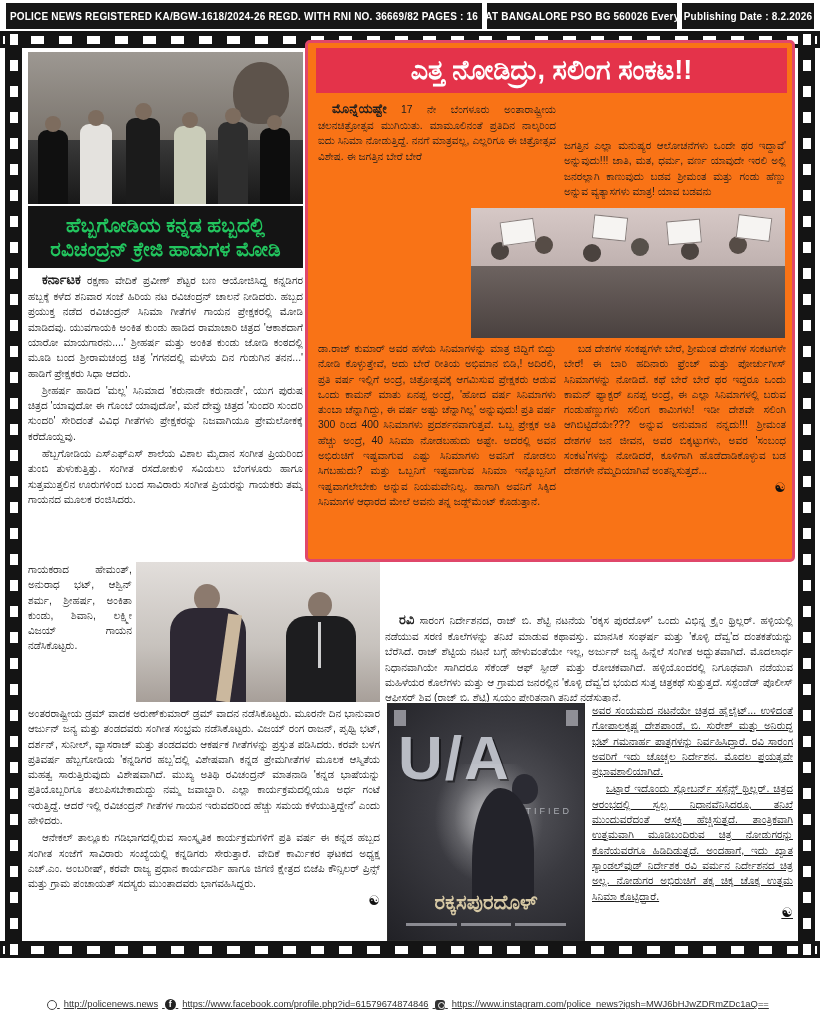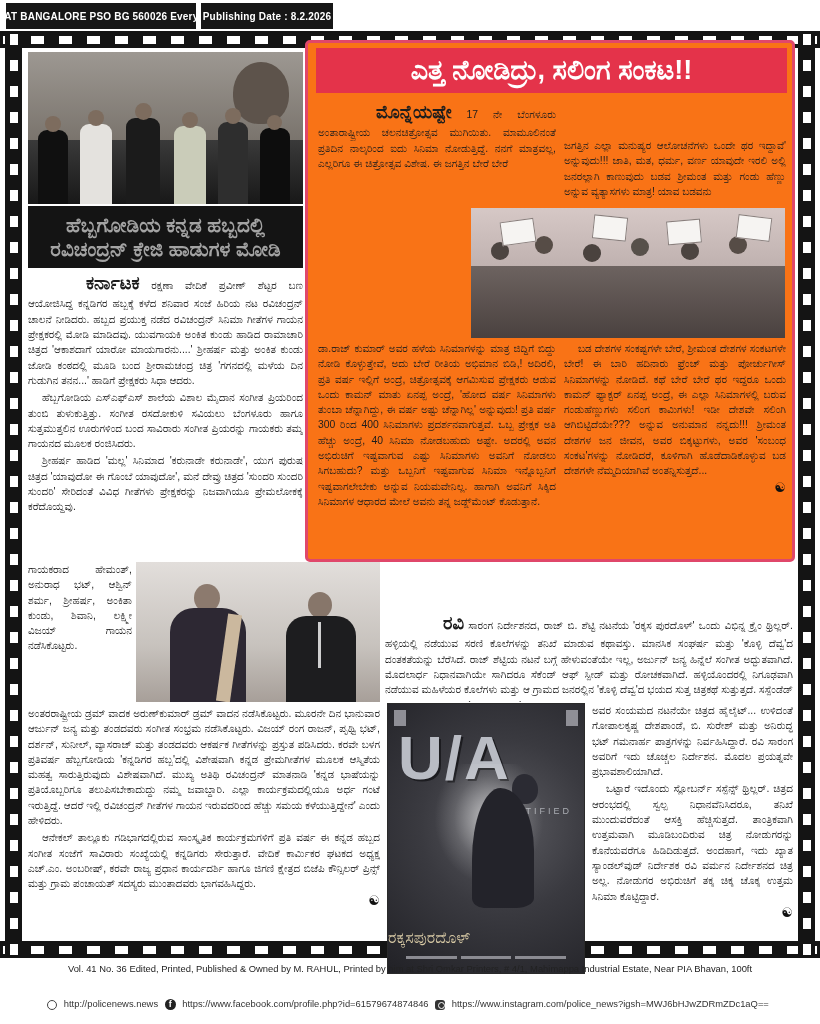--- a/index.html
+++ b/index.html
@@ -18,25 +18,25 @@
   .fs { position:absolute; background:#141414; }
   .fs-h::before { content:""; position:absolute; left:3px; right:3px; top:5px; height:8px;
       background:repeating-linear-gradient(90deg,#ffffff 0 13px, rgba(0,0,0,0) 13px 28px); }
   .fs-v::before { content:""; position:absolute; top:3px; bottom:3px; left:5px; width:8px;
       background:repeating-linear-gradient(180deg,#ffffff 0 11px, rgba(0,0,0,0) 11px 26px); }
 
   
   .btxt { font-size:10.4px; line-height:1.47; text-align:justify; color:#1d1d1d; overflow:hidden; position:absolute; }
   .btxt p { text-indent:14px; margin-bottom:2px; }
   .btxt p.noindent { text-indent:0; }
-  .lead { font-weight:bold; font-size:18px;margin-left:44px; }
+  .lead { font-weight:bold; font-size:13px; }
   .yy { display:block; text-align:right; font-size:13px; color:#111; line-height:1; }
 
   
-  .lhead { position:absolute; left:28px; top:206px; width:275px; height:62px; background:#141414; color:#a3a3a3;
+  .lhead { position:absolute; left:28px; top:206px; width:275px; height:62px; background:#141414; color:#22c55e;
            display:flex; flex-direction:column; align-items:center; justify-content:center; gap:1px; }
   .lhead div { font-size:20px; font-weight:bold; white-space:nowrap; }
 
   
   .frame { position:absolute; left:305px; top:40px; width:490px; height:522px; background:#f97316;
            border:3px solid #e0476a; border-radius:5px; overflow:hidden; }
   .banner { position:absolute; left:8px; top:5px; width:471px; height:45px; background:#e4334a;
             color:#fff; display:flex; align-items:center; justify-content:center;
             font-size:27px; font-weight:bold; white-space:nowrap; overflow:hidden; }
 
@@ -50,55 +50,56 @@
   .ph1 { left:28px; top:52px; width:275px; height:152px; background:linear-gradient(180deg,#6b6b6b 0%,#3c3c3c 55%,#181818 100%); }
   .ph1-backdrop { position:absolute; left:0; top:0; width:100%; height:58%; background:linear-gradient(180deg,#9d9892 0%,#7a746d 100%); }
   .ph1-face { position:absolute; right:14px; top:10px; width:56px; height:62px; border-radius:50% 50% 45% 45%; background:#5d534b; }
   .fig { position:absolute; bottom:0; border-radius:9px 9px 0 0; }
   .head { position:absolute; border-radius:50%; background:#7d6c5e; }
   .ph2 { left:136px; top:562px; width:244px; height:140px; background:linear-gradient(180deg,#e2dedb 0%,#c7c2bd 60%,#a79f99 100%); }
   .ph3 { position:absolute; left:163px; top:165px; width:314px; height:130px; background:linear-gradient(180deg,#d6c8c6 0%,#b3a5a3 70%,#8e8280 100%); }
   .cert { position:absolute; width:34px; height:24px; background:#f6f4f2; border:1px solid #8a7f7d; }
 
   
-  .poster { position:absolute; left:387px; top:703px; width:198px; height:271px;
+  .poster { position:absolute; left:387px; top:703px; width:198px; height:238px;
             background:radial-gradient(circle at 60% 45%, #5a5a60 0%, #3a3a40 45%, #212126 100%); overflow:hidden; border:1px solid #2a2a2a; }
   .poster-ua { position:absolute; left:10px; top:18px; font-size:62px; font-weight:bold; color:#b9bcc4; letter-spacing:2px;
                text-shadow:2px 2px 0 #1c1c20; }
   .poster-cert { position:absolute; right:12px; top:102px; font-size:9px; letter-spacing:3px; color:#a9acb2; }
   .poster-glow { position:absolute; left:46px; top:60px; width:110px; height:120px;
                  background:radial-gradient(ellipse at 50% 45%, rgba(255,255,255,.65) 0%, rgba(255,255,255,.15) 45%, rgba(255,255,255,0) 70%); }
   .poster-man { position:absolute; left:84px; top:84px; width:62px; height:120px; background:#23232a; border-radius:46% 54% 18px 12px / 60% 52% 10px 10px; }
   .poster-man-head { position:absolute; left:124px; top:70px; width:26px; height:30px; background:#2b2b33; border-radius:50% 56% 48% 50%; }
-  .poster-title { position:absolute; left:0; right:0; bottom:26px; font-size:16px; font-weight:normal; color:#d6c8a4; }
+  .poster-title { position:absolute; left:0; right:0; bottom:26px; text-align:center; font-size:20px; font-weight:bold; color:#d6c8a4; }
   .poster-credit { position:absolute; bottom:12px; left:18px; right:18px; height:5px; display:flex; gap:4px; }
   .poster-credit i { flex:1; background:#8b8b92; height:3px; }
   .plogo { position:absolute; top:6px; width:12px; height:16px; background:#8f8f96; }
 
   
   .foot { position:absolute; left:0; top:961px; width:820px; text-align:center; color:#222; }
   .foot .l1 { font-size:9.4px; padding:2px 6px 0; }
   .foot .l2 { font-size:9.4px; padding-top:1px; }
-  .links { position:absolute; left:0; top:998px; width:820px; text-align:center; font-size:9.4px; color:#333; }
+  .links { position:absolute; left:0; top:998px; width:820px; text-align:center; font-size:9.4px; color:#333;text-decoration:underline; }
   .links span.url { margin:0 4px; }
   .ic { display:inline-block; vertical-align:middle; }
   .ic-globe { width:10px; height:10px; border:1.3px solid #444; border-radius:50%;
               background:linear-gradient(90deg,transparent 45%, #444 45% 55%, transparent 55%),
                          linear-gradient(0deg,transparent 45%, #444 45% 55%, transparent 55%); }
   .ic-fb { width:11px; height:11px; background:#222; border-radius:50%; color:#fff; font-size:9px; font-weight:bold; line-height:11px; }
   .ic-ig { width:10px; height:10px; background:#333; border-radius:3px; position:relative; }
   .ic-ig::after { content:""; position:absolute; left:2.5px; top:2.5px; width:5px; height:5px; border:1px solid #fff; border-radius:50%; }
   .ic-mob { width:6px; height:10px; border:1.2px solid #333; border-radius:1.5px; }
 </style>
 </head>
 <body>
 
 <div id="page">
 
   <div class="hdr">
+    <div class="seg seg1">POLICE NEWS   REGISTERED  KA/BGW-1618/2024-26  REGD. WITH RNI NO. 36669/82  PAGES : 16</div>
     <div class="seg seg2">POSTED AT BANGALORE PSO BG 560026 Every Tuesday</div>
     <div class="seg seg3">Publishing Date : 8.2.2026</div>
   </div>
 
   <div class="fs fs-h" style="left:0;top:31px;width:820px;height:17px;"></div>
   <div class="fs fs-h" style="left:0;top:941px;width:820px;height:17px;"></div>
   <div class="fs fs-v" style="left:5px;top:31px;width:17px;height:927px;"></div>
   <div class="fs fs-v" style="left:798px;top:31px;width:17px;height:927px;"></div>
 
   <div class="photo ph1">
@@ -118,22 +119,22 @@
     <div class="head" style="left:239px;bottom:74px;width:15px;height:15px;"></div>
   </div>
 
   <div class="lhead">
     <div>ಹೆಬ್ಬಗೋಡಿಯ ಕನ್ನಡ ಹಬ್ಬದಲ್ಲಿ</div>
     <div>ರವಿಚಂದ್ರನ್ ಕ್ರೇಜಿ ಹಾಡುಗಳ ಮೋಡಿ</div>
   </div>
 
   <div class="btxt" style="left:28px;top:270px;width:275px;height:292px;">
     <p><b class="lead">ಕರ್ನಾಟಕ</b><span> ರಕ್ಷಣಾ ವೇದಿಕೆ ಪ್ರವೀಣ್ ಶೆಟ್ಟರ ಬಣ ಆಯೋಜಿಸಿದ್ದ ಕನ್ನಡಿಗರ ಹಬ್ಬಕ್ಕೆ ಕಳೆದ ಶನಿವಾರ ಸಂಜೆ ಹಿರಿಯ ನಟ ರವಿಚಂದ್ರನ್ ಚಾಲನೆ ನೀಡಿದರು. ಹಬ್ಬದ ಪ್ರಯುಕ್ತ ನಡೆದ ರವಿಚಂದ್ರನ್ ಸಿನಿಮಾ ಗೀತೆಗಳ ಗಾಯನ ಪ್ರೇಕ್ಷಕರಲ್ಲಿ ಮೋಡಿ ಮಾಡಿದವು. ಯುವಗಾಯಕಿ ಅಂಕಿತ ಕುಂಡು ಹಾಡಿದ ರಾಮಾಚಾರಿ ಚಿತ್ರದ 'ಆಕಾಶದಾಗೆ ಯಾರೋ ಮಾಯಗಾರನು....' ಶ್ರೀಹರ್ಷ ಮತ್ತು ಅಂಕಿತ ಕುಂಡು ಜೋಡಿ ಕಂಠದಲ್ಲಿ ಮೂಡಿ ಬಂದ ಶ್ರೀರಾಮಚಂದ್ರ ಚಿತ್ರ 'ಗಗನದಲ್ಲಿ ಮಳೆಯ ದಿನ ಗುಡುಗಿನ ತನನ...' ಹಾಡಿಗೆ ಪ್ರೇಕ್ಷಕರು ಸಿಧಾ ಆದರು.</span></p>
+    <p>ಶ್ರೀಹರ್ಷ ಹಾಡಿದ 'ಮಲ್ಲ' ಸಿನಿಮಾದ 'ಕರುನಾಡೇ ಕರುನಾಡೇ', ಯುಗ ಪುರುಷ ಚಿತ್ರದ 'ಯಾವುದೋ ಈ ಗೊಂಬೆ ಯಾವುದೋ', ಮನೆ ದೇವ್ರು ಚಿತ್ರದ 'ಸುಂದರಿ ಸುಂದರಿ ಸುಂದರಿ' ಸೇರಿದಂತೆ ವಿವಿಧ ಗೀತೆಗಳು ಪ್ರೇಕ್ಷಕರನ್ನು ನಿಜವಾಗಿಯೂ ಪ್ರೇಮಲೋಕಕ್ಕೆ ಕರೆದೊಯ್ದವು.</p>
     <p>ಹೆಬ್ಬಗೋಡಿಯ ಎಸ್‌ಎಫ್‌ಎಸ್ ಶಾಲೆಯ ವಿಶಾಲ ಮೈದಾನ ಸಂಗೀತ ಪ್ರಿಯರಿಂದ ತುಂಬಿ ತುಳುಕುತ್ತಿತ್ತು. ಸಂಗೀತ ರಸದೋಕುಳಿ ಸವಿಯಲು ಬೆಂಗಳೂರು ಹಾಗೂ ಸುತ್ತಮುತ್ತಲಿನ ಊರುಗಳಿಂದ ಬಂದ ಸಾವಿರಾರು ಸಂಗೀತ ಪ್ರಿಯರನ್ನು ಗಾಯಕರು ತಮ್ಮ ಗಾಯನದ ಮೂಲಕ ರಂಜಿಸಿದರು.</p>
-    <p>ಶ್ರೀಹರ್ಷ ಹಾಡಿದ 'ಮಲ್ಲ' ಸಿನಿಮಾದ 'ಕರುನಾಡೇ ಕರುನಾಡೇ', ಯುಗ ಪುರುಷ ಚಿತ್ರದ 'ಯಾವುದೋ ಈ ಗೊಂಬೆ ಯಾವುದೋ', ಮನೆ ದೇವ್ರು ಚಿತ್ರದ 'ಸುಂದರಿ ಸುಂದರಿ ಸುಂದರಿ' ಸೇರಿದಂತೆ ವಿವಿಧ ಗೀತೆಗಳು ಪ್ರೇಕ್ಷಕರನ್ನು ನಿಜವಾಗಿಯೂ ಪ್ರೇಮಲೋಕಕ್ಕೆ ಕರೆದೊಯ್ದವು.</p>
   </div>
 
   <div class="btxt" style="left:28px;top:562px;width:104px;height:140px;">
     <p class="noindent">ಗಾಯಕರಾದ ಹೇಮಂತ್, ಅನುರಾಧ ಭಟ್, ಆಶ್ವಿನ್ ಶರ್ಮ, ಶ್ರೀಹರ್ಷ, ಅಂಕಿತಾ ಕುಂಡು, ಶಿವಾನಿ, ಲಕ್ಷ್ಮೀ ವಿಜಯ್ ಗಾಯನ ನಡೆಸಿಕೊಟ್ಟರು.</p>
   </div>
 
   <div class="photo ph2">
     <div class="head" style="left:58px;top:22px;width:26px;height:28px;background:#8c7a6e;border-radius:50%;position:absolute;"></div>
     <div style="position:absolute;left:34px;top:46px;width:76px;height:94px;background:#2d2833;border-radius:24px 24px 0 0;"></div>
     <div style="position:absolute;left:86px;top:52px;width:14px;height:88px;background:#cbb89e;transform:rotate(8deg);"></div>
@@ -198,28 +199,27 @@
     <div class="poster-man-head"></div>
     <div class="poster-man"></div>
     <div class="poster-title">ರಕ್ಕಸಪುರದೊಳ್</div>
     <div class="poster-credit">
         <i></i>
         <i></i>
         <i></i>
       </div>
   </div>
 
-  <div class="btxt" style="left:592px;top:703px;width:201px;height:236px;">
+  <div class="btxt" style="left:592px;top:703px;width:201px;height:236px;text-decoration:underline;">
     <p class="noindent">ಅವರ ಸಂಯಮದ ನಟನೆಯೇ ಚಿತ್ರದ ಹೈಲೈಟ್... ಉಳಿದಂತೆ ಗೋಪಾಲಕೃಷ್ಣ ದೇಶಪಾಂಡೆ, ಬಿ. ಸುರೇಶ್ ಮತ್ತು ಅನಿರುದ್ಧ ಭಟ್ ಗಮನಾರ್ಹ ಪಾತ್ರಗಳನ್ನು ನಿರ್ವಹಿಸಿದ್ದಾರೆ. ರವಿ ಸಾರಂಗ ಅವರಿಗೆ ಇದು ಚೊಚ್ಚಲ ನಿರ್ದೇಶನ. ಮೊದಲ ಪ್ರಯತ್ನವೇ ಪ್ರಭಾವಶಾಲಿಯಾಗಿದೆ.</p>
     <p>ಒಟ್ಟಾರೆ ಇದೊಂದು ಸ್ಲೋಬರ್ನ್ ಸಸ್ಪೆನ್ಸ್ ಥ್ರಿಲ್ಲರ್. ಚಿತ್ರದ ಆರಂಭದಲ್ಲಿ ಸ್ವಲ್ಪ ನಿಧಾನವೆನಿಸಿದರೂ, ತನಿಖೆ ಮುಂದುವರೆದಂತೆ ಆಸಕ್ತಿ ಹೆಚ್ಚಿಸುತ್ತದೆ. ತಾಂತ್ರಿಕವಾಗಿ ಉತ್ತಮವಾಗಿ ಮೂಡಿಬಂದಿರುವ ಚಿತ್ರ ನೋಡುಗರನ್ನು ಕೊನೆಯವರೆಗೂ ಹಿಡಿದಿಡುತ್ತದೆ. ಅಂದಹಾಗೆ, ಇದು ಖ್ಯಾತ ಸ್ಯಾಂಡಲ್‌ವುಡ್ ನಿರ್ದೇಶಕ ರವಿ ವರ್ಮನ ನಿರ್ದೇಶನದ ಚಿತ್ರ ಅಲ್ಲ. ನೋಡುಗರ ಅಭಿರುಚಿಗೆ ತಕ್ಕ ಚಿಕ್ಕ ಚೊಕ್ಕ ಉತ್ತಮ ಸಿನಿಮಾ ಕೊಟ್ಟಿದ್ದಾರೆ.</p>
     <span class="yy">☯</span>
   </div>
 
   <div class="foot">
-    <div class="l1">Vol. 41 No. 36 Edited, Printed, Published &amp; Owned by M. RAHUL, Printed by him at Shri Omkar Printers, # 4/1, Mahimappa Industrial Estate, Near PIA Bhavan, 100ft</div>
   </div>
 
   <div class="links">
     <span class="ic ic-globe"></span>
     <span class="url">http://policenews.news</span>
     <span class="ic ic-fb">f</span>
     <span class="url">https://www.facebook.com/profile.php?id=61579674874846</span>
     <span class="ic ic-ig"></span>
     <span class="url">https://www.instagram.com/police_news?igsh=MWJ6bHJwZDRmZDc1aQ==</span>
   </div>

